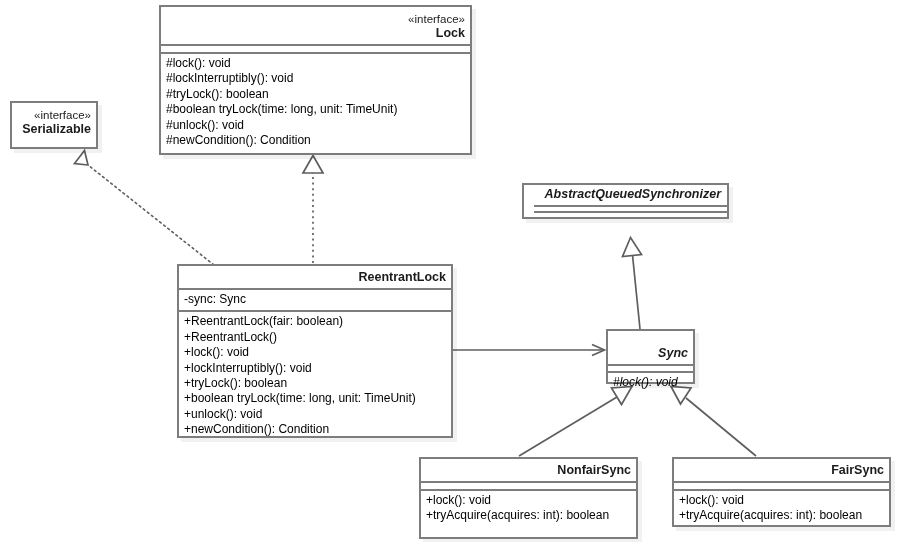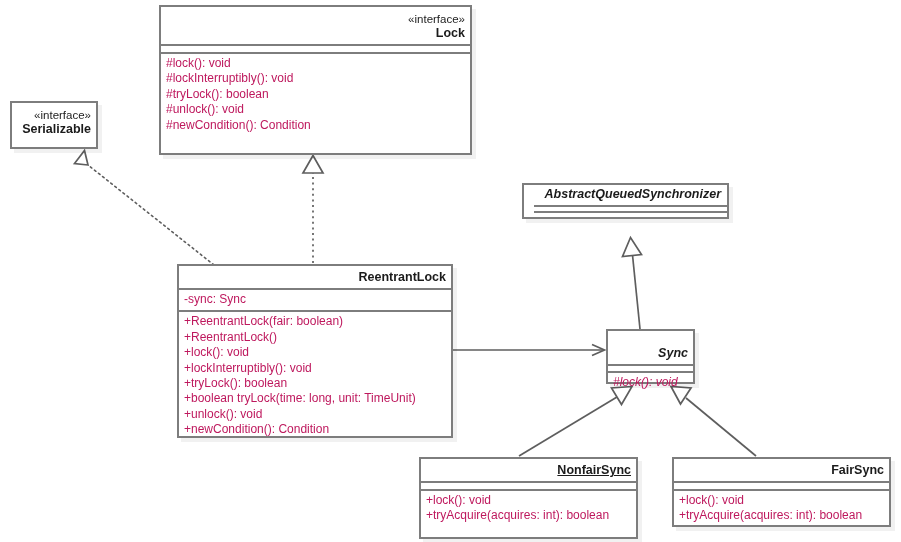--- a/index.html
+++ b/index.html
@@ -59,21 +59,21 @@
     text-align: right;
   }
   .cls-name.abstract {
     font-style: italic;
   }
   .empty-comp {
     height: 8px;
     padding: 0;
   }
   .member-list {
-    color: #be185d;
+    color: #000000;
     font-size: 12px;
     line-height: 15.4px;
     white-space: nowrap;
   }
   .member-list .member {
     display: block;
   }
   .member-list .member.abstract {
     font-style: italic;
   }
@@ -98,21 +98,21 @@
   #box-reentrantlock .name-comp { padding-top: 4px; margin-left: 21px; }
   #box-sync {
     left: 606px; top: 329px; width: 89px; height: 55px;
   }
   #box-sync .name-comp { padding-top: 15px; }
   #box-sync .empty-comp { height: 7px; }
   #box-sync .member-list { text-align: left; }
   #box-nonfairsync {
     left: 419px; top: 457px; width: 219px; height: 82px;
   }
-  #box-nonfairsync .name-comp { padding-top: 4px; text-decoration: underline; }
+  #box-nonfairsync .name-comp { padding-top: 4px; }
   #box-fairsync {
     left: 672px; top: 457px; width: 219px; height: 70px;
   }
   #box-fairsync .name-comp { padding-top: 4px; }
 </style>
 </head>
 <body>
 
 <div id="canvas">
 
@@ -159,20 +159,21 @@
   <div class="uml-box" id="box-lock">
     <div class="compartment name-comp">
       <span class="stereotype">«interface»</span>
       <span class="cls-name">Lock</span>
     </div>
     <div class="compartment divider empty-comp"></div>
     <div class="compartment divider member-list">
         <span class="member">#lock(): void</span>
         <span class="member">#lockInterruptibly(): void</span>
         <span class="member">#tryLock(): boolean</span>
+        <span class="member">#boolean tryLock(time: long, unit: TimeUnit)</span>
         <span class="member">#unlock(): void</span>
         <span class="member">#newCondition(): Condition</span>
       </div>
   </div>
 
   <div class="uml-box" id="box-aqs">
     <div class="compartment name-comp">
       <span class="cls-name abstract">AbstractQueuedSynchronizer</span>
     </div>
     <div class="compartment divider empty-comp"></div>

